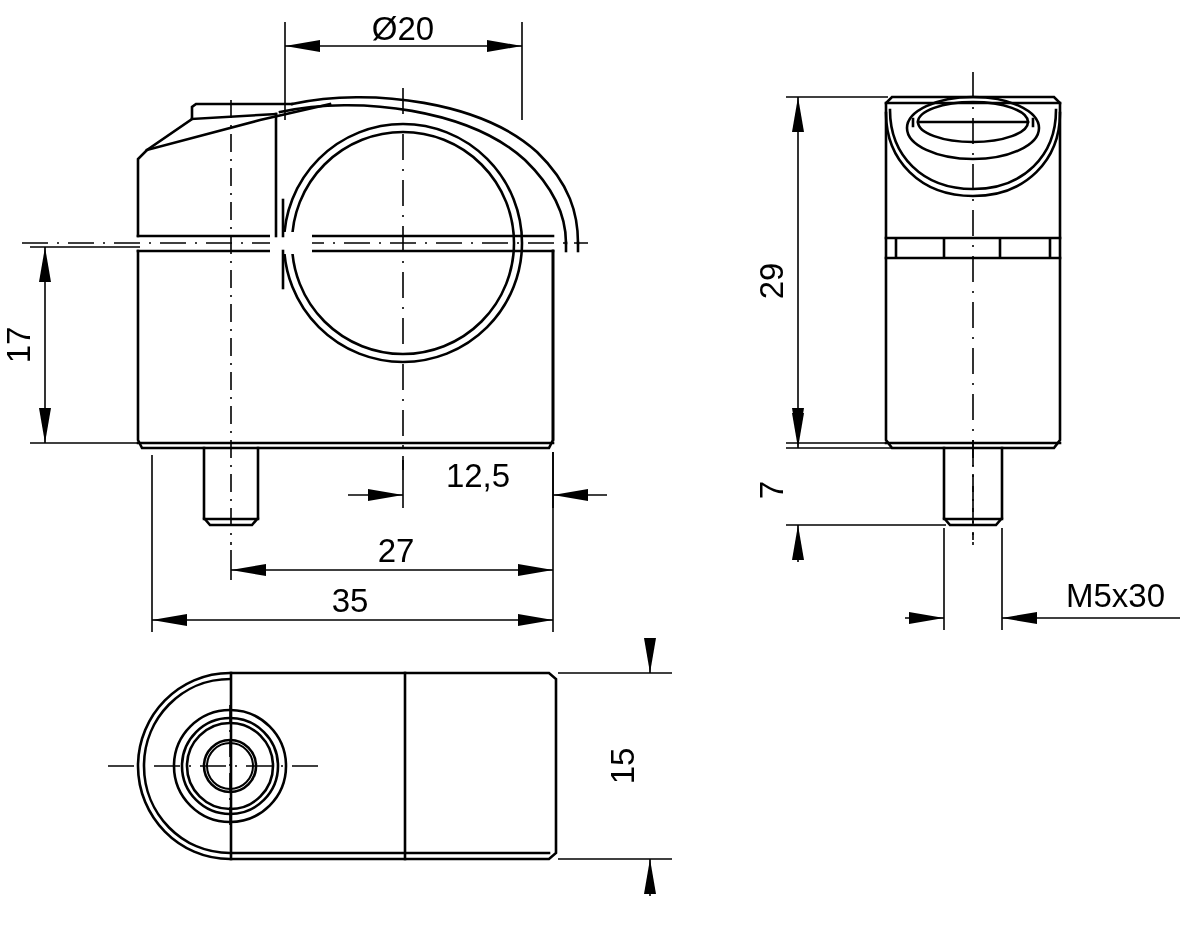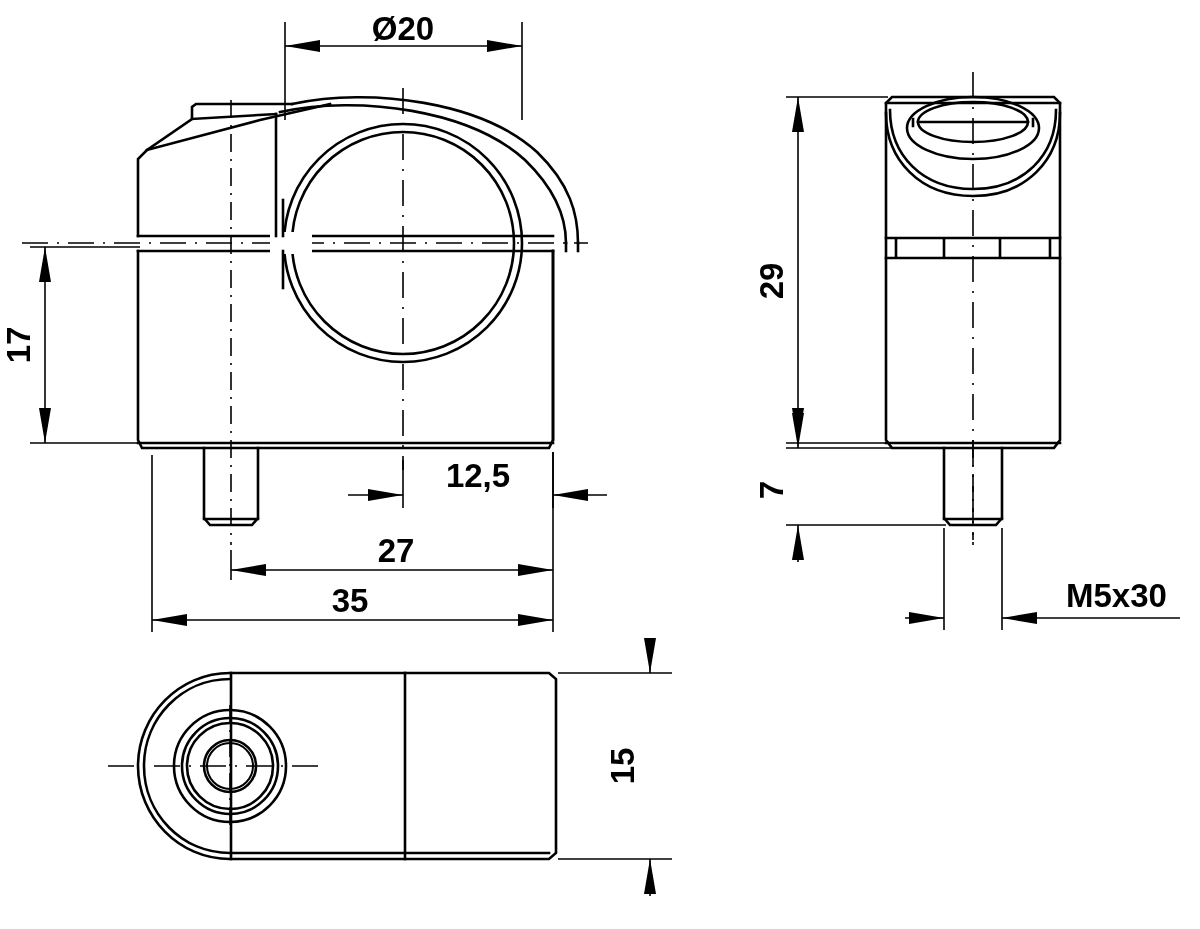--- a/index.html
+++ b/index.html
@@ -11,21 +11,20 @@
     width: 1200px;
     height: 929px;
     font-family: "Liberation Sans", sans-serif;
     overflow: hidden;
   }
   #drawing-root {
     position: relative;
     width: 1200px;
     height: 929px;
     background: #b91c1c;
-    font-weight: bold;
   }
   svg#cad {
     display: block;
     width: 1200px;
     height: 929px;
   }
   .outline {
     fill: none;
     stroke: #000000;
     stroke-width: 2.6;

